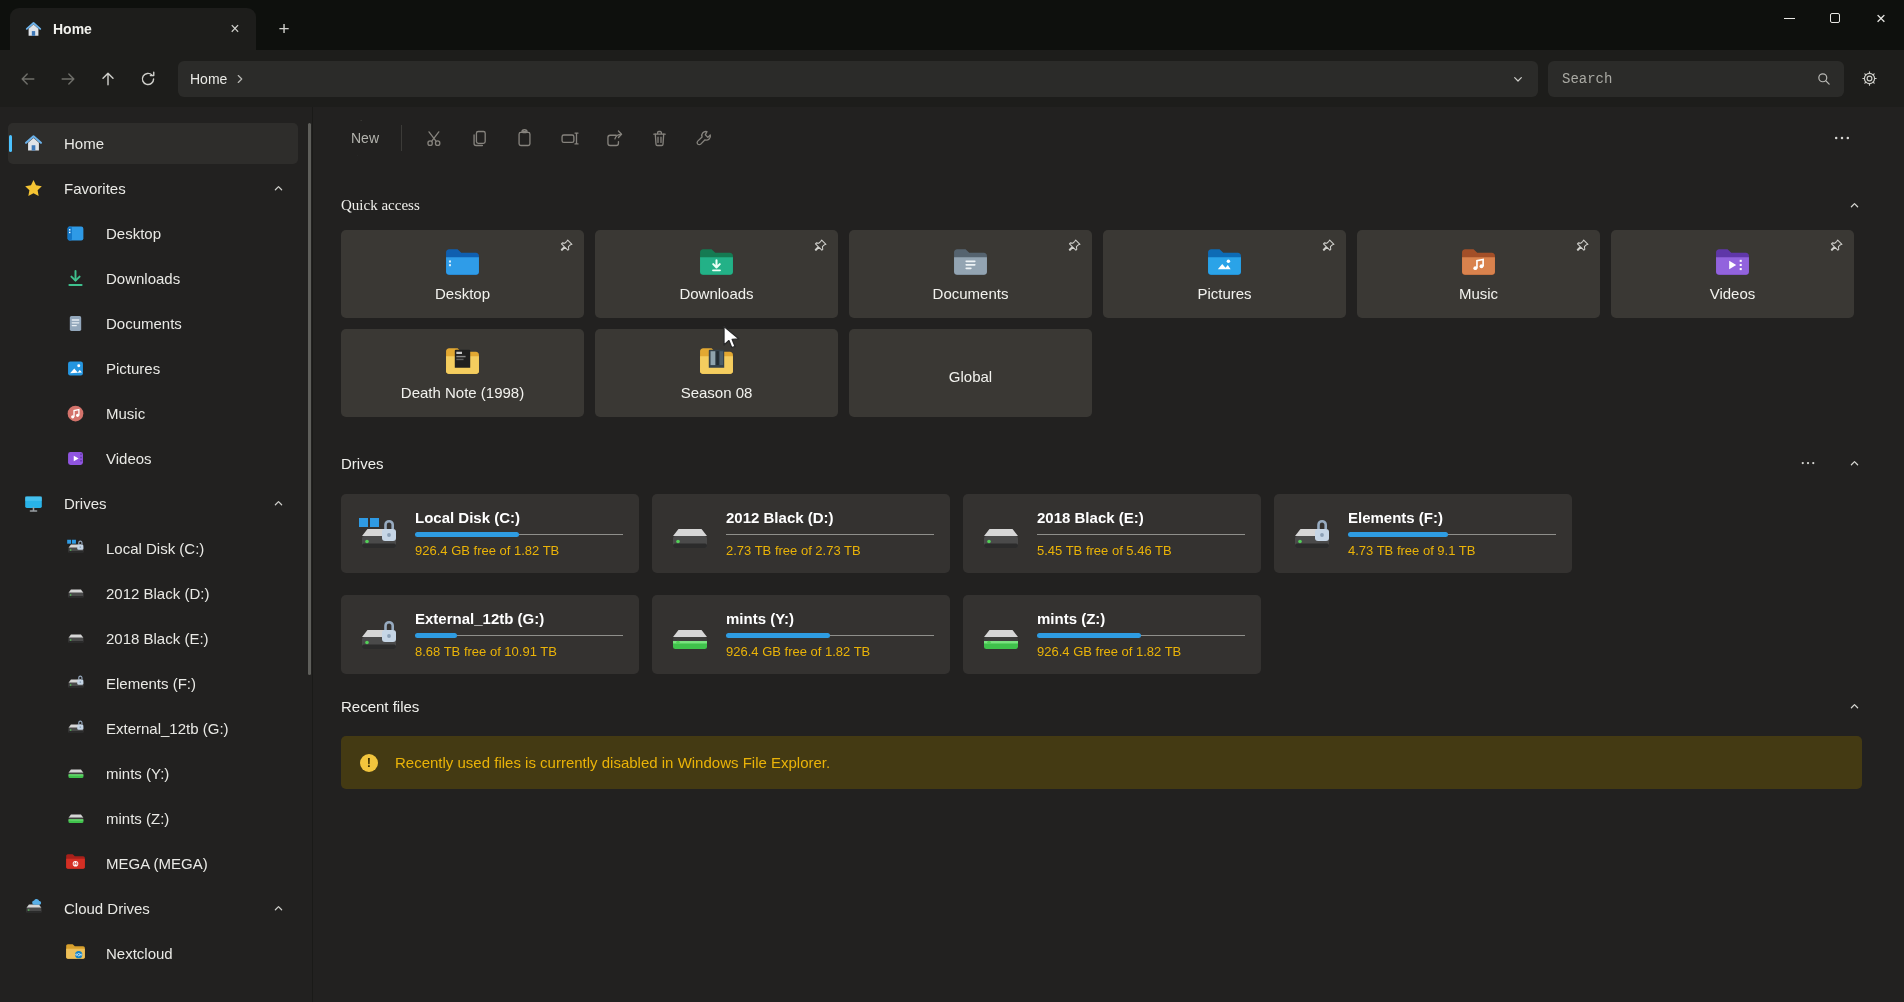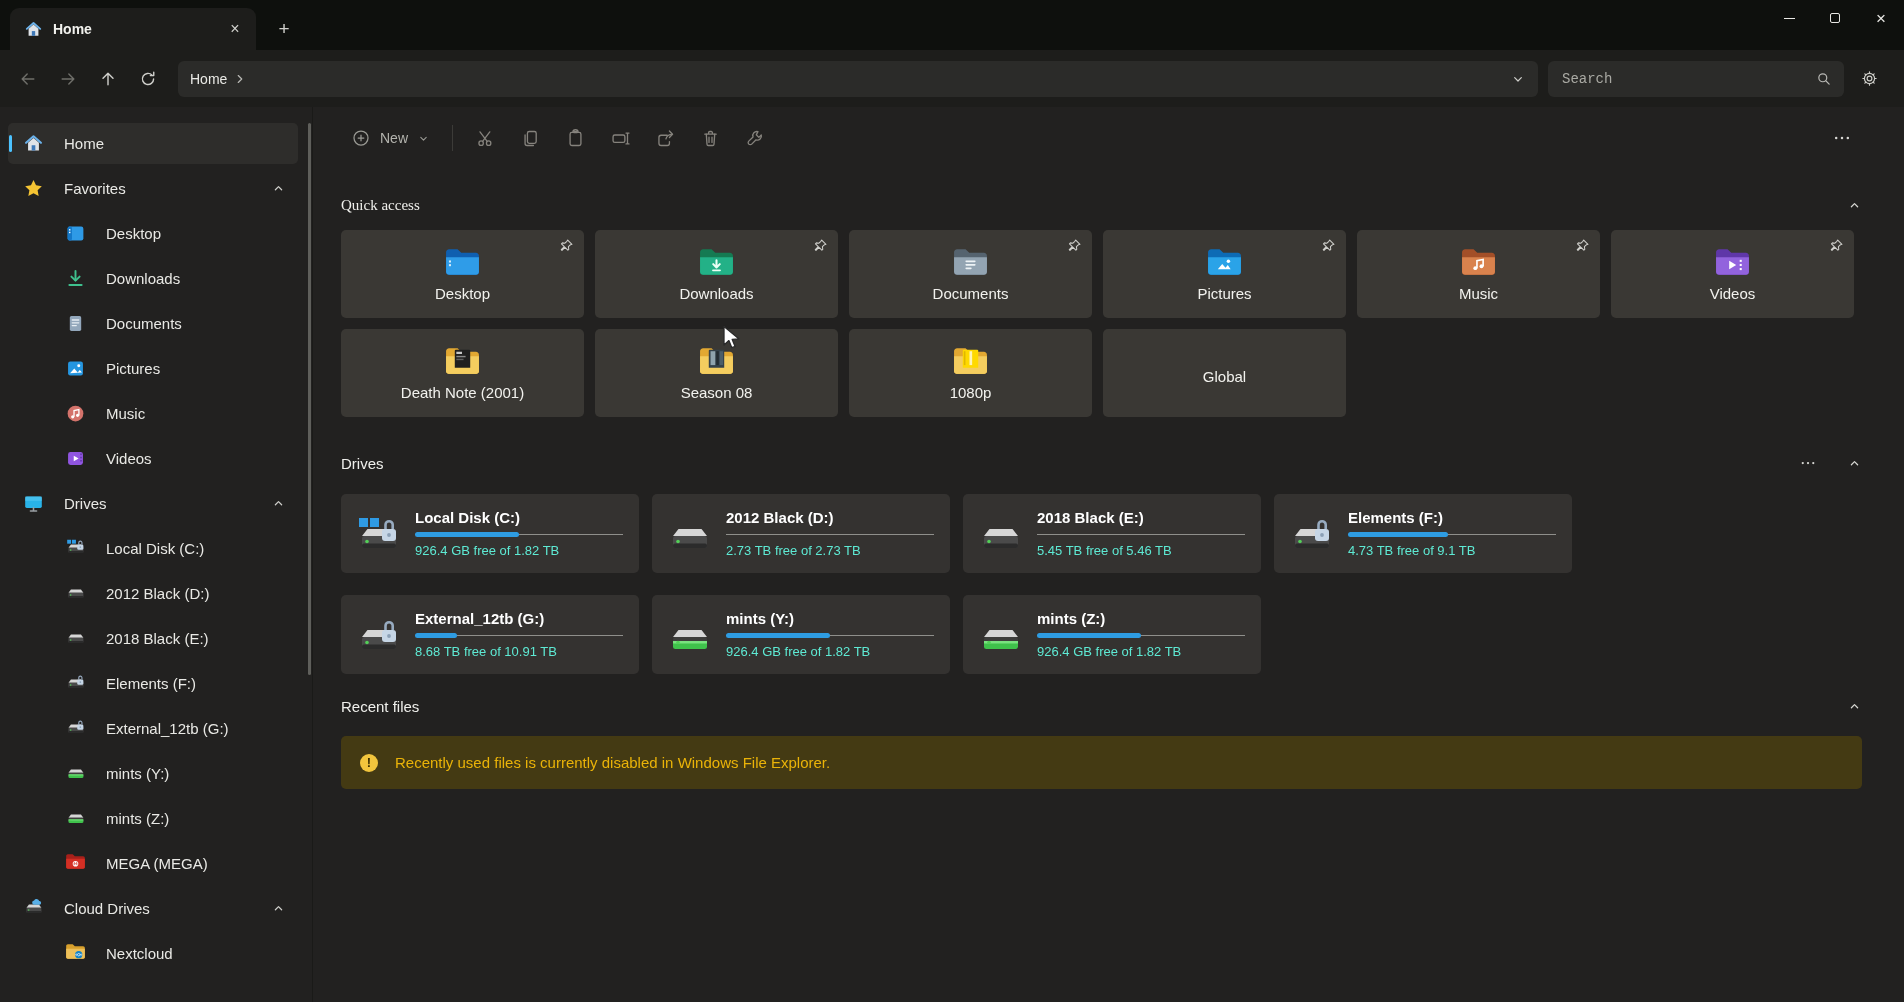--- a/index.html
+++ b/index.html
@@ -52,22 +52,22 @@
   .sb-item.selected::before { content:''; position:absolute; left:1px; top:12px; bottom:12px; width:3px;
                               border-radius:3px; background:#4cc2ff; }
   .sb-icon { width:21px; height:21px; flex:none; }
   .sb-label { white-space:nowrap; }
   .sb-chevron { margin-left:auto; margin-right:12px; color:#cfcfcb; }
   .sb-scrollbar { position:absolute; right:1px; top:16px; width:3px; height:552px; background:#5f5f5b; border-radius:2px; }
 
   
   .content { flex:1; padding:0 42px 0 28px; border-left:1px solid #1a1a18; position:relative; }
   .toolbar { height:62px; display:flex; align-items:center; }
-  .tb-new { display:flex; align-items:center; gap:9px; padding:0 10px; height:36px; border-radius:5px;
-            color:#b3b3ad; font-size:14px; }
+  .tb-new { display:flex; gap:9px; padding:0 10px; height:36px; border-radius:5px;
+            color:#b3b3ad; font-size:14px;flex-direction:column; }
   .tb-sep { width:1px; height:26px; background:#3c3b38; margin:0 12px; }
   .tb-btn { width:41px; height:36px; display:flex; align-items:center; justify-content:center; border-radius:5px; }
   .tb-more { margin-left:auto; }
 
   .section-header { display:flex; align-items:center; font-size:15px; color:#efefeb; height:24px; }
   .sh-actions { margin-left:auto; display:flex; align-items:center; gap:30px; }
   .sh-btn { display:flex; align-items:center; justify-content:center; color:#d8d8d4; }
 
   .qa-header { margin-top:24px;font-family:Liberation Serif, serif; }
   .tiles { display:flex; flex-wrap:wrap; gap:11px; margin-top:13px; }
@@ -80,21 +80,21 @@
   .drives-header { margin-top:34px; }
   .drive-tiles { display:flex; flex-wrap:wrap; gap:22px 13px; margin-top:19px; }
   .drive-tile { width:298px; height:79px; background:#343230; border-radius:5px; display:flex; align-items:center;
                 padding:0 16px 0 13px; gap:13px; }
   .drive-icon svg { width:48px; height:40px; }
   .drive-info { flex:1; display:flex; flex-direction:column; gap:6px; }
   .drive-name { font-size:15px; font-weight:bold; color:#ffffff; }
   .drive-bar { position:relative; height:5px; }
   .drive-track { position:absolute; left:0; right:0; top:2px; height:1px; background:#8f8f8b; }
   .drive-fill { position:absolute; left:0; top:0; height:5px; border-radius:3px; background:#2e9ce2; }
-  .drive-free { font-size:13px; color:#5eead4; }
+  .drive-free { font-size:13px; color:#eab308; }
 
   .recent-header { margin-top:20px; }
   .recent-banner { margin-top:18px; height:53px; background:#443a13; border-radius:5px; display:flex;
                    align-items:center; padding:0 19px; gap:17px; }
   .warn-icon { width:18px; height:18px; border-radius:50%; background:#f2c53d; color:#3c3000; font-weight:bold;
                font-size:13px; display:flex; align-items:center; justify-content:center; flex:none; }
   .banner-text { font-size:15px; color:#eab308; }
 
   .cursor { position:absolute; left:722px; top:325px; z-index:60; pointer-events:none; }
 </style>
@@ -659,53 +659,39 @@
             <svg viewBox="0 0 36 30">
               <path d="M2 5c0-1.7 1.3-3 3-3h8.2l3.6 3.6H31c1.7 0 3 1.3 3 3V24c0 1.7-1.3 3-3 3H5c-1.7 0-3-1.3-3-3Z" fill="#e2a832"></path>
               <path d="M2 10h32v14c0 1.7-1.3 3-3 3H5c-1.7 0-3-1.3-3-3Z" fill="#f4cd5f"></path>
               <rect x="10.5" y="3.5" width="15" height="18.5" rx="1" fill="#1f1f1f"></rect>
               <rect x="12" y="5.5" width="5.5" height="2.2" fill="#c9c9c9"></rect>
               <rect x="12" y="9.5" width="9" height="1.4" fill="#8a8a8a"></rect>
               <rect x="12" y="12.3" width="7" height="1.4" fill="#5f5f5f"></rect>
               <path d="M2 21h32v3c0 1.7-1.3 3-3 3H5c-1.7 0-3-1.3-3-3Z" fill="#f4cd5f"></path>
             </svg>
           </span>
-    <span class="qa-label">Death Note (2001)</span>
+    <span class="qa-label">Death Note (1998)</span>
   </div>
 
   <div class="qa-tile">
 
     <span class="qa-icon">
             <svg viewBox="0 0 36 30">
               <path d="M2 5c0-1.7 1.3-3 3-3h8.2l3.6 3.6H31c1.7 0 3 1.3 3 3V24c0 1.7-1.3 3-3 3H5c-1.7 0-3-1.3-3-3Z" fill="#e2a832"></path>
               <path d="M2 10h32v14c0 1.7-1.3 3-3 3H5c-1.7 0-3-1.3-3-3Z" fill="#f4cd5f"></path>
               <rect x="10.5" y="3.5" width="15" height="18.5" rx="1" fill="#34414a"></rect>
               <rect x="12.2" y="5" width="4.6" height="13.5" fill="#8fa3ad"></rect>
               <rect x="17.8" y="5" width="2.4" height="13.5" fill="#222b31"></rect>
               <rect x="21" y="5" width="3.4" height="13.5" fill="#4c5e69"></rect>
               <path d="M2 21h32v3c0 1.7-1.3 3-3 3H5c-1.7 0-3-1.3-3-3Z" fill="#f4cd5f"></path>
             </svg>
           </span>
     <span class="qa-label">Season 08</span>
   </div>
 
-  <div class="qa-tile">
-
-    <span class="qa-icon">
-            <svg viewBox="0 0 36 30">
-              <path d="M2 5c0-1.7 1.3-3 3-3h8.2l3.6 3.6H31c1.7 0 3 1.3 3 3V24c0 1.7-1.3 3-3 3H5c-1.7 0-3-1.3-3-3Z" fill="#e2a832"></path>
-              <path d="M2 10h32v14c0 1.7-1.3 3-3 3H5c-1.7 0-3-1.3-3-3Z" fill="#f4cd5f"></path>
-              <rect x="10.5" y="3.5" width="15" height="18.5" rx="1" fill="#ffd900"></rect>
-              <rect x="17" y="5" width="2.6" height="13.5" fill="#fff4b8"></rect>
-              <rect x="11.5" y="5" width="1.6" height="13.5" fill="#e0b800"></rect>
-              <path d="M2 21h32v3c0 1.7-1.3 3-3 3H5c-1.7 0-3-1.3-3-3Z" fill="#f4cd5f"></path>
-            </svg>
-          </span>
-    <span class="qa-label">1080p</span>
-  </div>
 
   <div class="qa-tile">
 
     <span class="qa-icon"></span>
     <span class="qa-label">Global</span>
   </div>
 </div>
 
     <div class="section-header drives-header">
       <span>Drives</span>

